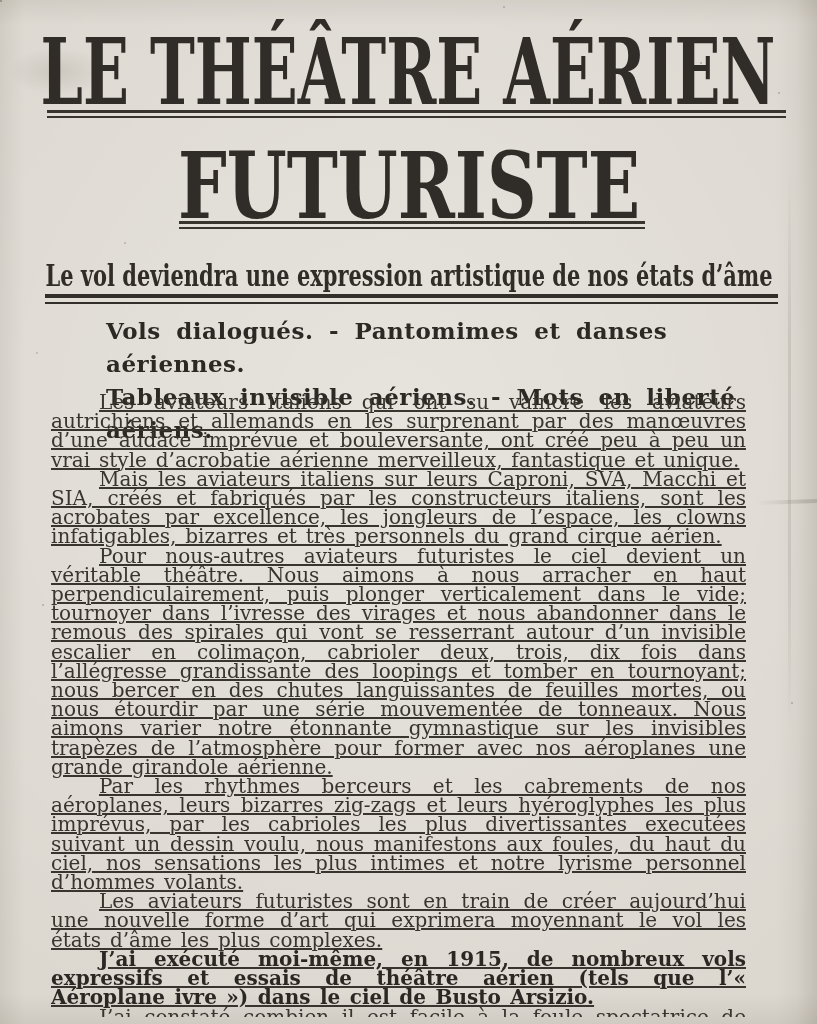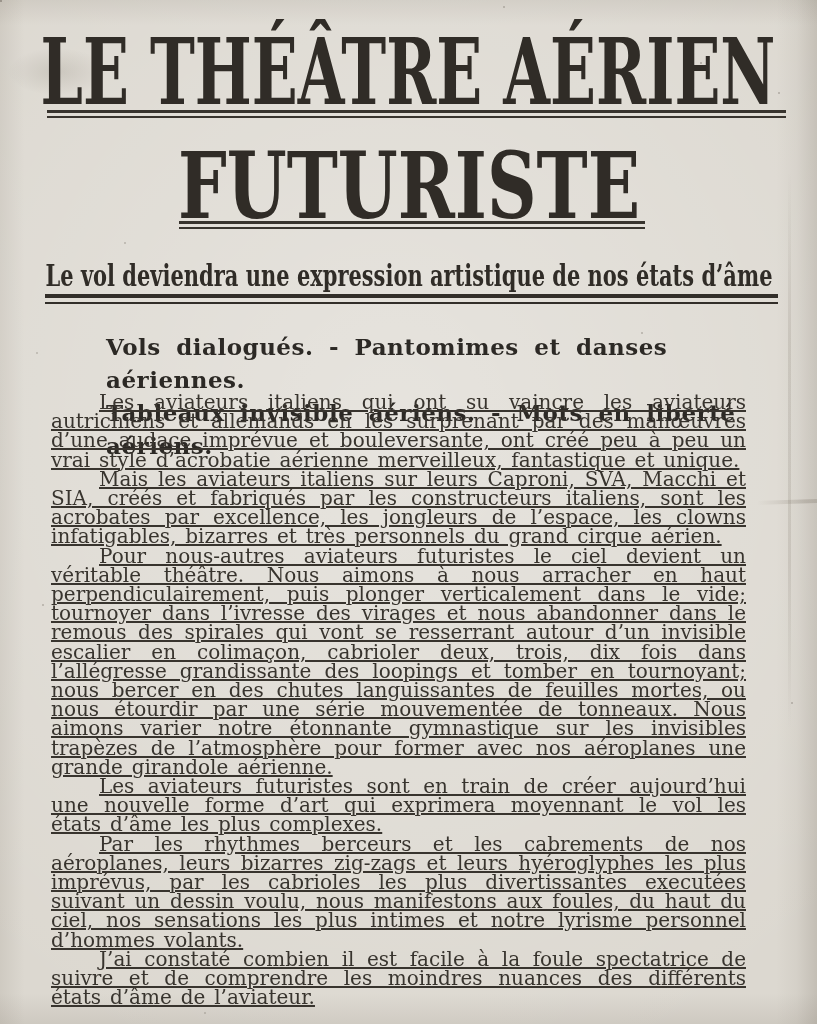--- a/index.html
+++ b/index.html
@@ -59,21 +59,21 @@
   .rule-1 { left: 47px;  top: 110px; width: 739px; height: 8px;
             border-top: 3px solid #38342e; border-bottom: 2px solid #38342e; }
   .rule-2 { left: 179px; top: 221px; width: 466px; height: 8px;
             border-top: 3px solid #38342e; border-bottom: 2px solid #38342e; }
   .rule-3 { left: 45px;  top: 294px; width: 733px; height: 10px;
             border-top: 4px solid #322e29; border-bottom: 2px solid #322e29; }
 
   .program {
     position: absolute; left: 106px; top: 314px; width: 640px;
     font-weight: bold; font-size: 23px; line-height: 33px;
-    letter-spacing: 0.5px; word-spacing: 7px; color: #2c2925; margin-top: 16px;
+    letter-spacing: 0.5px; word-spacing: 7px; color: #2c2925;
   }
 
   .body-text {
     position: absolute; left: 51px; top: 393px; width: 695px; height: 624px;
     font-size: 20px; line-height: 19.2px;
     text-align: justify; word-spacing: 2.5px; color: #38342e;
     overflow: hidden;
     text-decoration: underline;
   }
   .body-text p { margin: 0; text-indent: 48px; }
@@ -105,19 +105,20 @@
 
   <div class="program">
     <div>Vols dialogués. - Pantomimes et danses aériennes.</div>
     <div>Tableaux invisible aériens. - Mots en liberté aériens.</div>
   </div>
 
   <div class="body-text">
     <p>Les aviateurs italiens qui ont su vaincre les aviateurs autrichiens et allemands en les surprenant par des manœuvres d’une audace imprévue et bouleversante, ont créé peu à peu un vrai style d’acrobatie aérienne merveilleux, fantastique et unique.</p>
     <p>Mais les aviateurs italiens sur leurs Caproni, SVA, Macchi et SIA, créés et fabriqués par les constructeurs italiens, sont les acrobates par excellence, les jongleurs de l’espace, les clowns infatigables, bizarres et très personnels du grand cirque aérien.</p>
     <p>Pour nous-autres aviateurs futuristes le ciel devient un véritable théâtre. Nous aimons à nous arracher en haut perpendiculairement, puis plonger verticalement dans le vide; tournoyer dans l’ivresse des virages et nous abandonner dans le remous des spirales qui vont se resserrant autour d’un invisible escalier en colimaçon, cabrioler deux, trois, dix fois dans l’allégresse grandissante des loopings et tomber en tournoyant; nous bercer en des chutes languissantes de feuilles mortes, ou nous étourdir par une série mouvementée de tonneaux. Nous aimons varier notre étonnante gymnastique sur les invisibles trapèzes de l’atmosphère pour former avec nos aéroplanes une grande girandole aérienne.</p>
+    <p>Par les rhythmes berceurs et les cabrements de nos aéroplanes, leurs bizarres zig-zags et leurs hyéroglyphes les plus imprévus, par les cabrioles les plus divertissantes executées suivant un dessin voulu, nous manifestons aux foules, du haut du ciel, nos sensations les plus intimes et notre lyrisme personnel d’hommes volants.</p>
     <p>Les aviateurs futuristes sont en train de créer aujourd’hui une nouvelle forme d’art qui exprimera moyennant le vol les états d’âme les plus complexes.</p>
-    <p>Par les rhythmes berceurs et les cabrements de nos aéroplanes, leurs bizarres zig-zags et leurs hyéroglyphes les plus imprévus, par les cabrioles les plus divertissantes executées suivant un dessin voulu, nous manifestons aux foules, du haut du ciel, nos sensations les plus intimes et notre lyrisme personnel d’hommes volants.</p>
+    <p class="lead-bold">J’ai exécuté moi-même, en 1915, de nombreux vols expressifs et essais de théâtre aérien (tels que l’« Aéroplane ivre ») dans le ciel de Busto Arsizio.</p>
     <p>J’ai constaté combien il est facile à la foule spectatrice de suivre et de comprendre les moindres nuances des différents états d’âme de l’aviateur.</p>
 
   </div>
 
 </div>
 
 </body></html>

